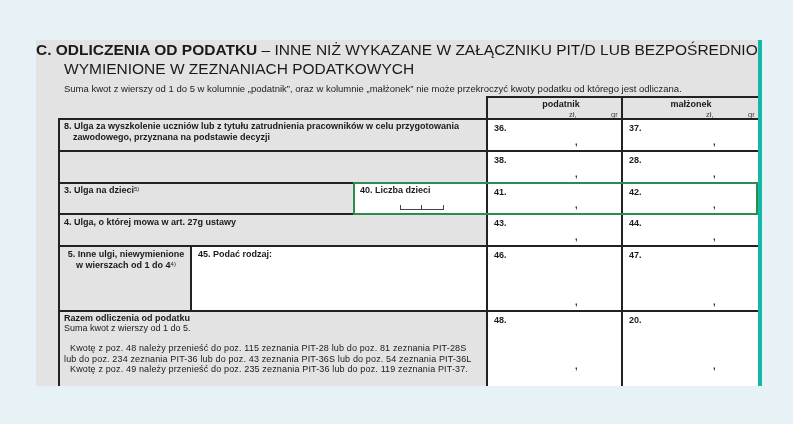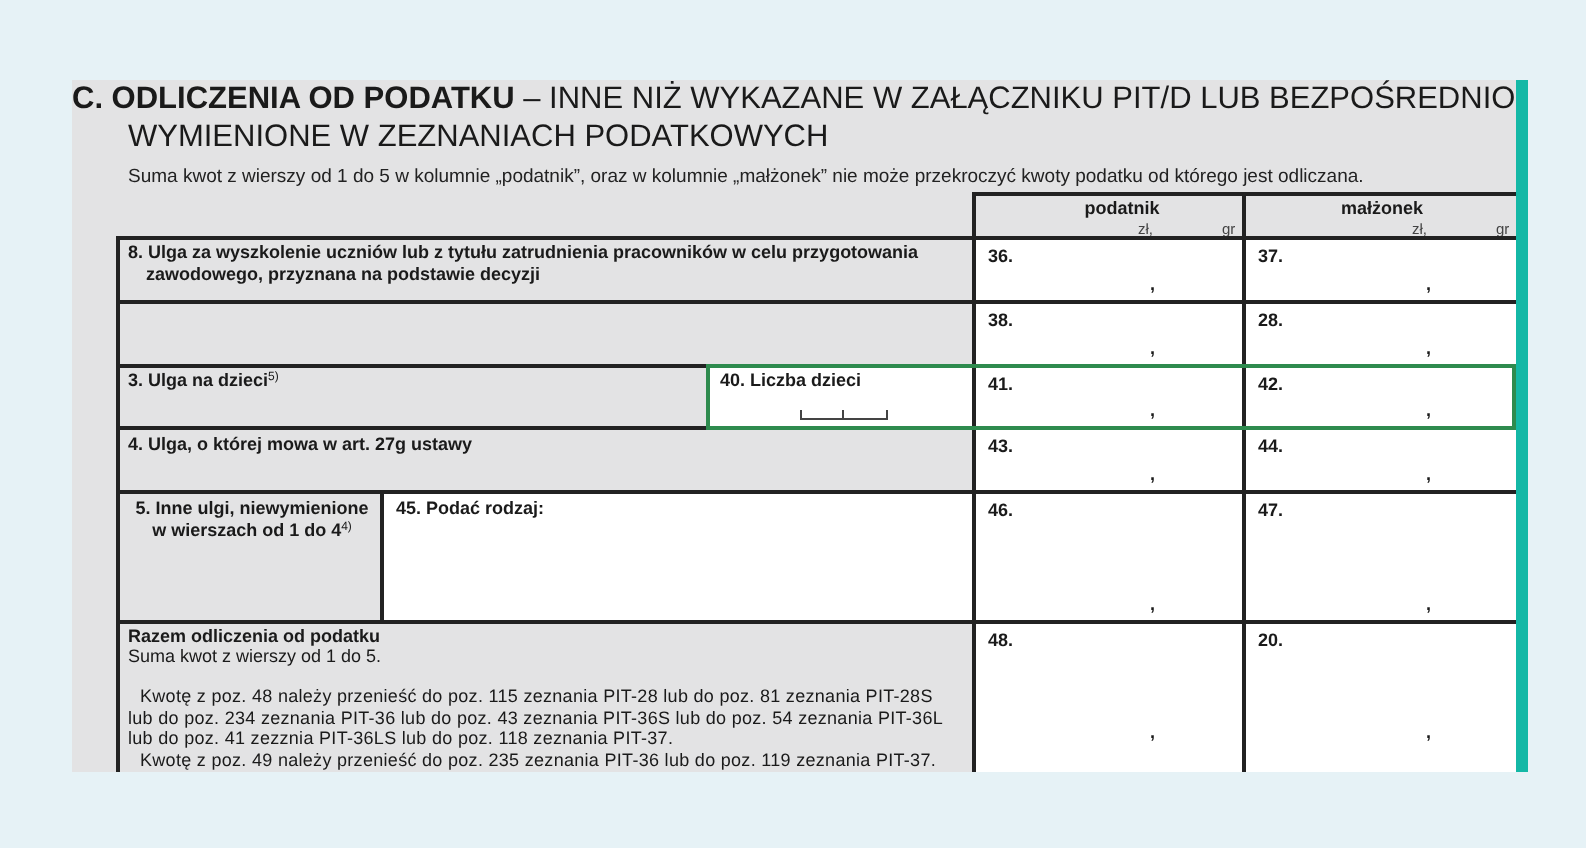--- a/index.html
+++ b/index.html
@@ -9,21 +9,21 @@
       position: relative;
       overflow: hidden;
       font-family: "Liberation Sans", sans-serif;
       color: #1a1a1a;
     }
     .sheet {
       position: absolute;
       left: 36px; top: 40px;
       width: 722px; height: 346px;
       background: #e3e3e4;
-      border-right: 6px solid #14b8a6;
+      border-right: 4px solid #14b8a6;
     }
     .title {
       position: absolute; left: 0; top: 0;
       padding-left: 0;
       font-size: 15.5px; line-height: 19px;
       white-space: nowrap;
     }
     .title .l1 { position: absolute; left: 0; top: 0; }
     .title .l2 { position: absolute; left: 28px; top: 19px; }
     .title b { font-weight: bold; }
@@ -155,21 +155,20 @@
   <div class="cell" style="left:587px; top:207px; width:135px; height:63px;">
     <span class="num">47.</span>
     <span class="comma" style="left:90px; top:50px;">,</span>
   </div>
 
   <div class="rowlabel" style="left:28px; top:273px;">Razem odliczenia od podatku</div>
   <div class="rowlabel plain" style="left:28px; top:283px;">Suma kwot z wierszy od 1 do 5.</div>
   <div class="rowlabel plain" style="left:34px; top:303px; font-size:9px; line-height:10.5px; letter-spacing:0.15px;">
     <div>Kwotę z poz. 48 należy przenieść do poz. 115 zeznania PIT-28 lub do poz. 81 zeznania PIT-28S</div>
     <div style="margin-left:-6px;">lub do poz. 234 zeznania PIT-36 lub do poz. 43 zeznania PIT-36S lub do poz. 54 zeznania PIT-36L</div>
-    <div style="margin-left:-6px;">lub do poz. 41 zezznia PIT-36LS lub do poz. 118 zeznania PIT-37.</div>
     <div>Kwotę z poz. 49 należy przenieść do poz. 235 zeznania PIT-36 lub do poz. 119 zeznania PIT-37.</div>
   </div>
   <div class="cell" style="left:452px; top:272px; width:133px; height:74px;padding-left:33px;">
     <span class="num">48.</span>
     <span class="comma" style="left:87px; top:49px;">,</span>
   </div>
   <div class="cell" style="left:587px; top:272px; width:135px; height:74px;">
     <span class="num">20.</span>
     <span class="comma" style="left:90px; top:49px;">,</span>
   </div>

